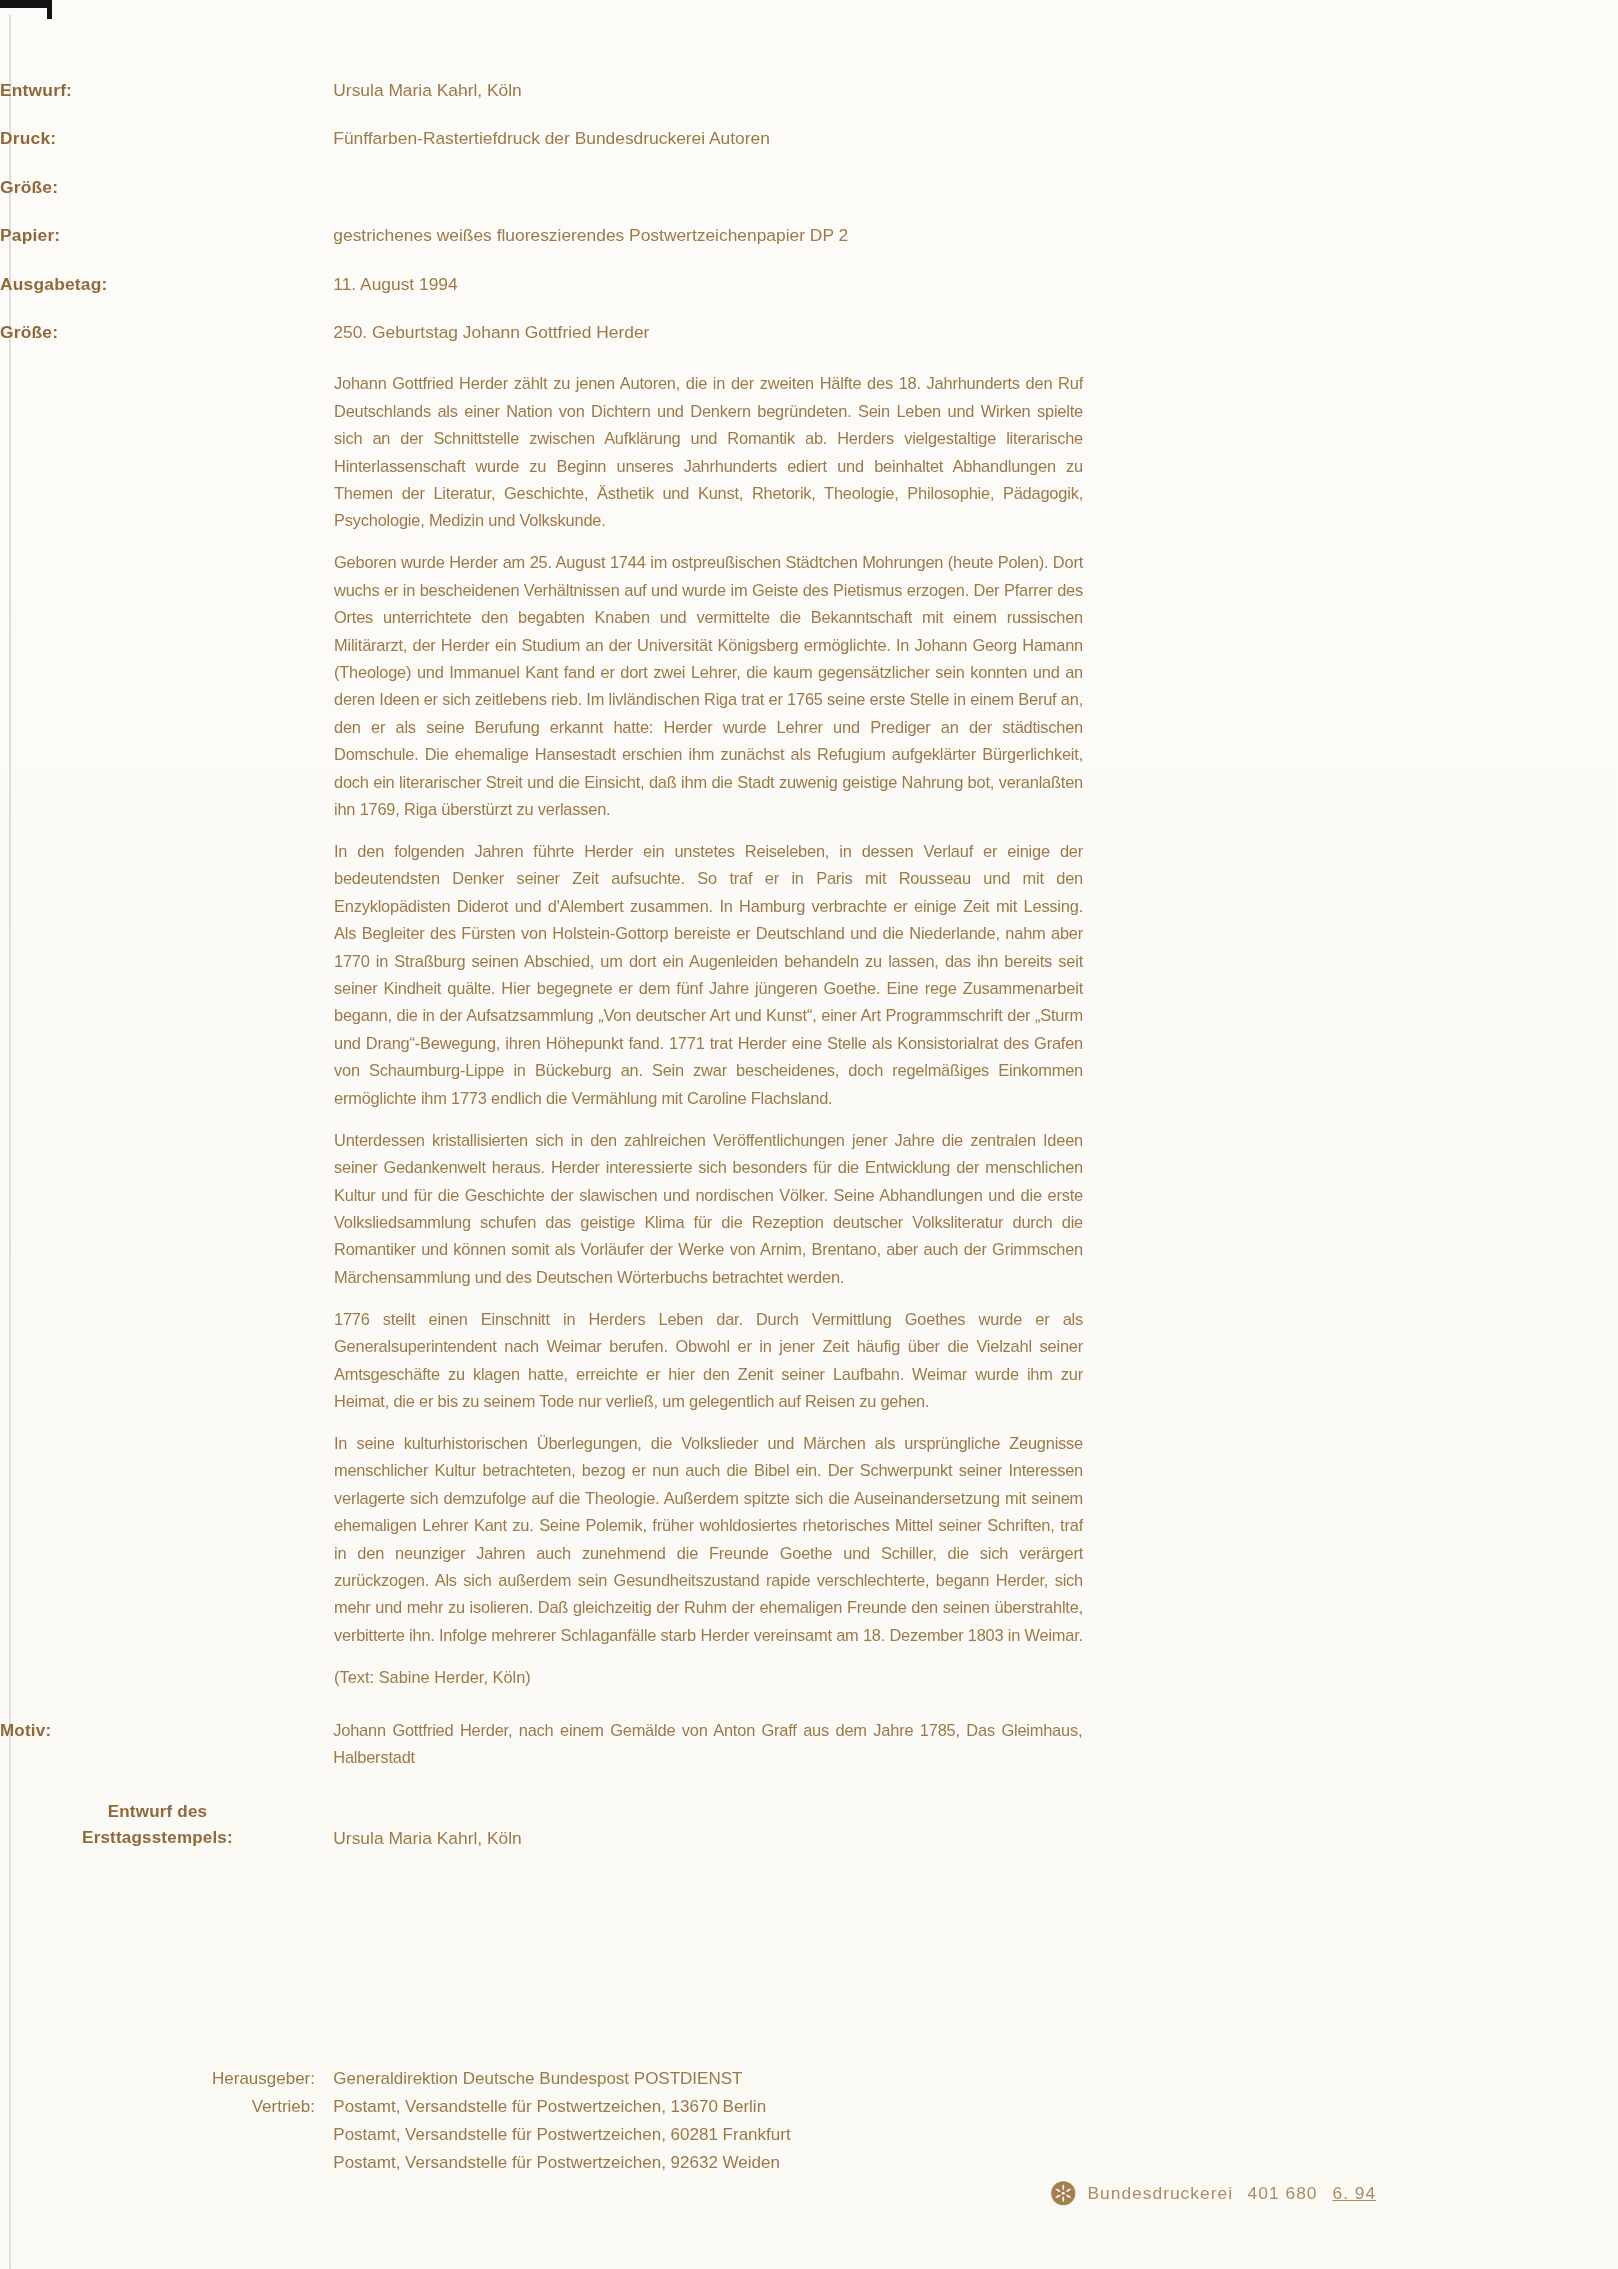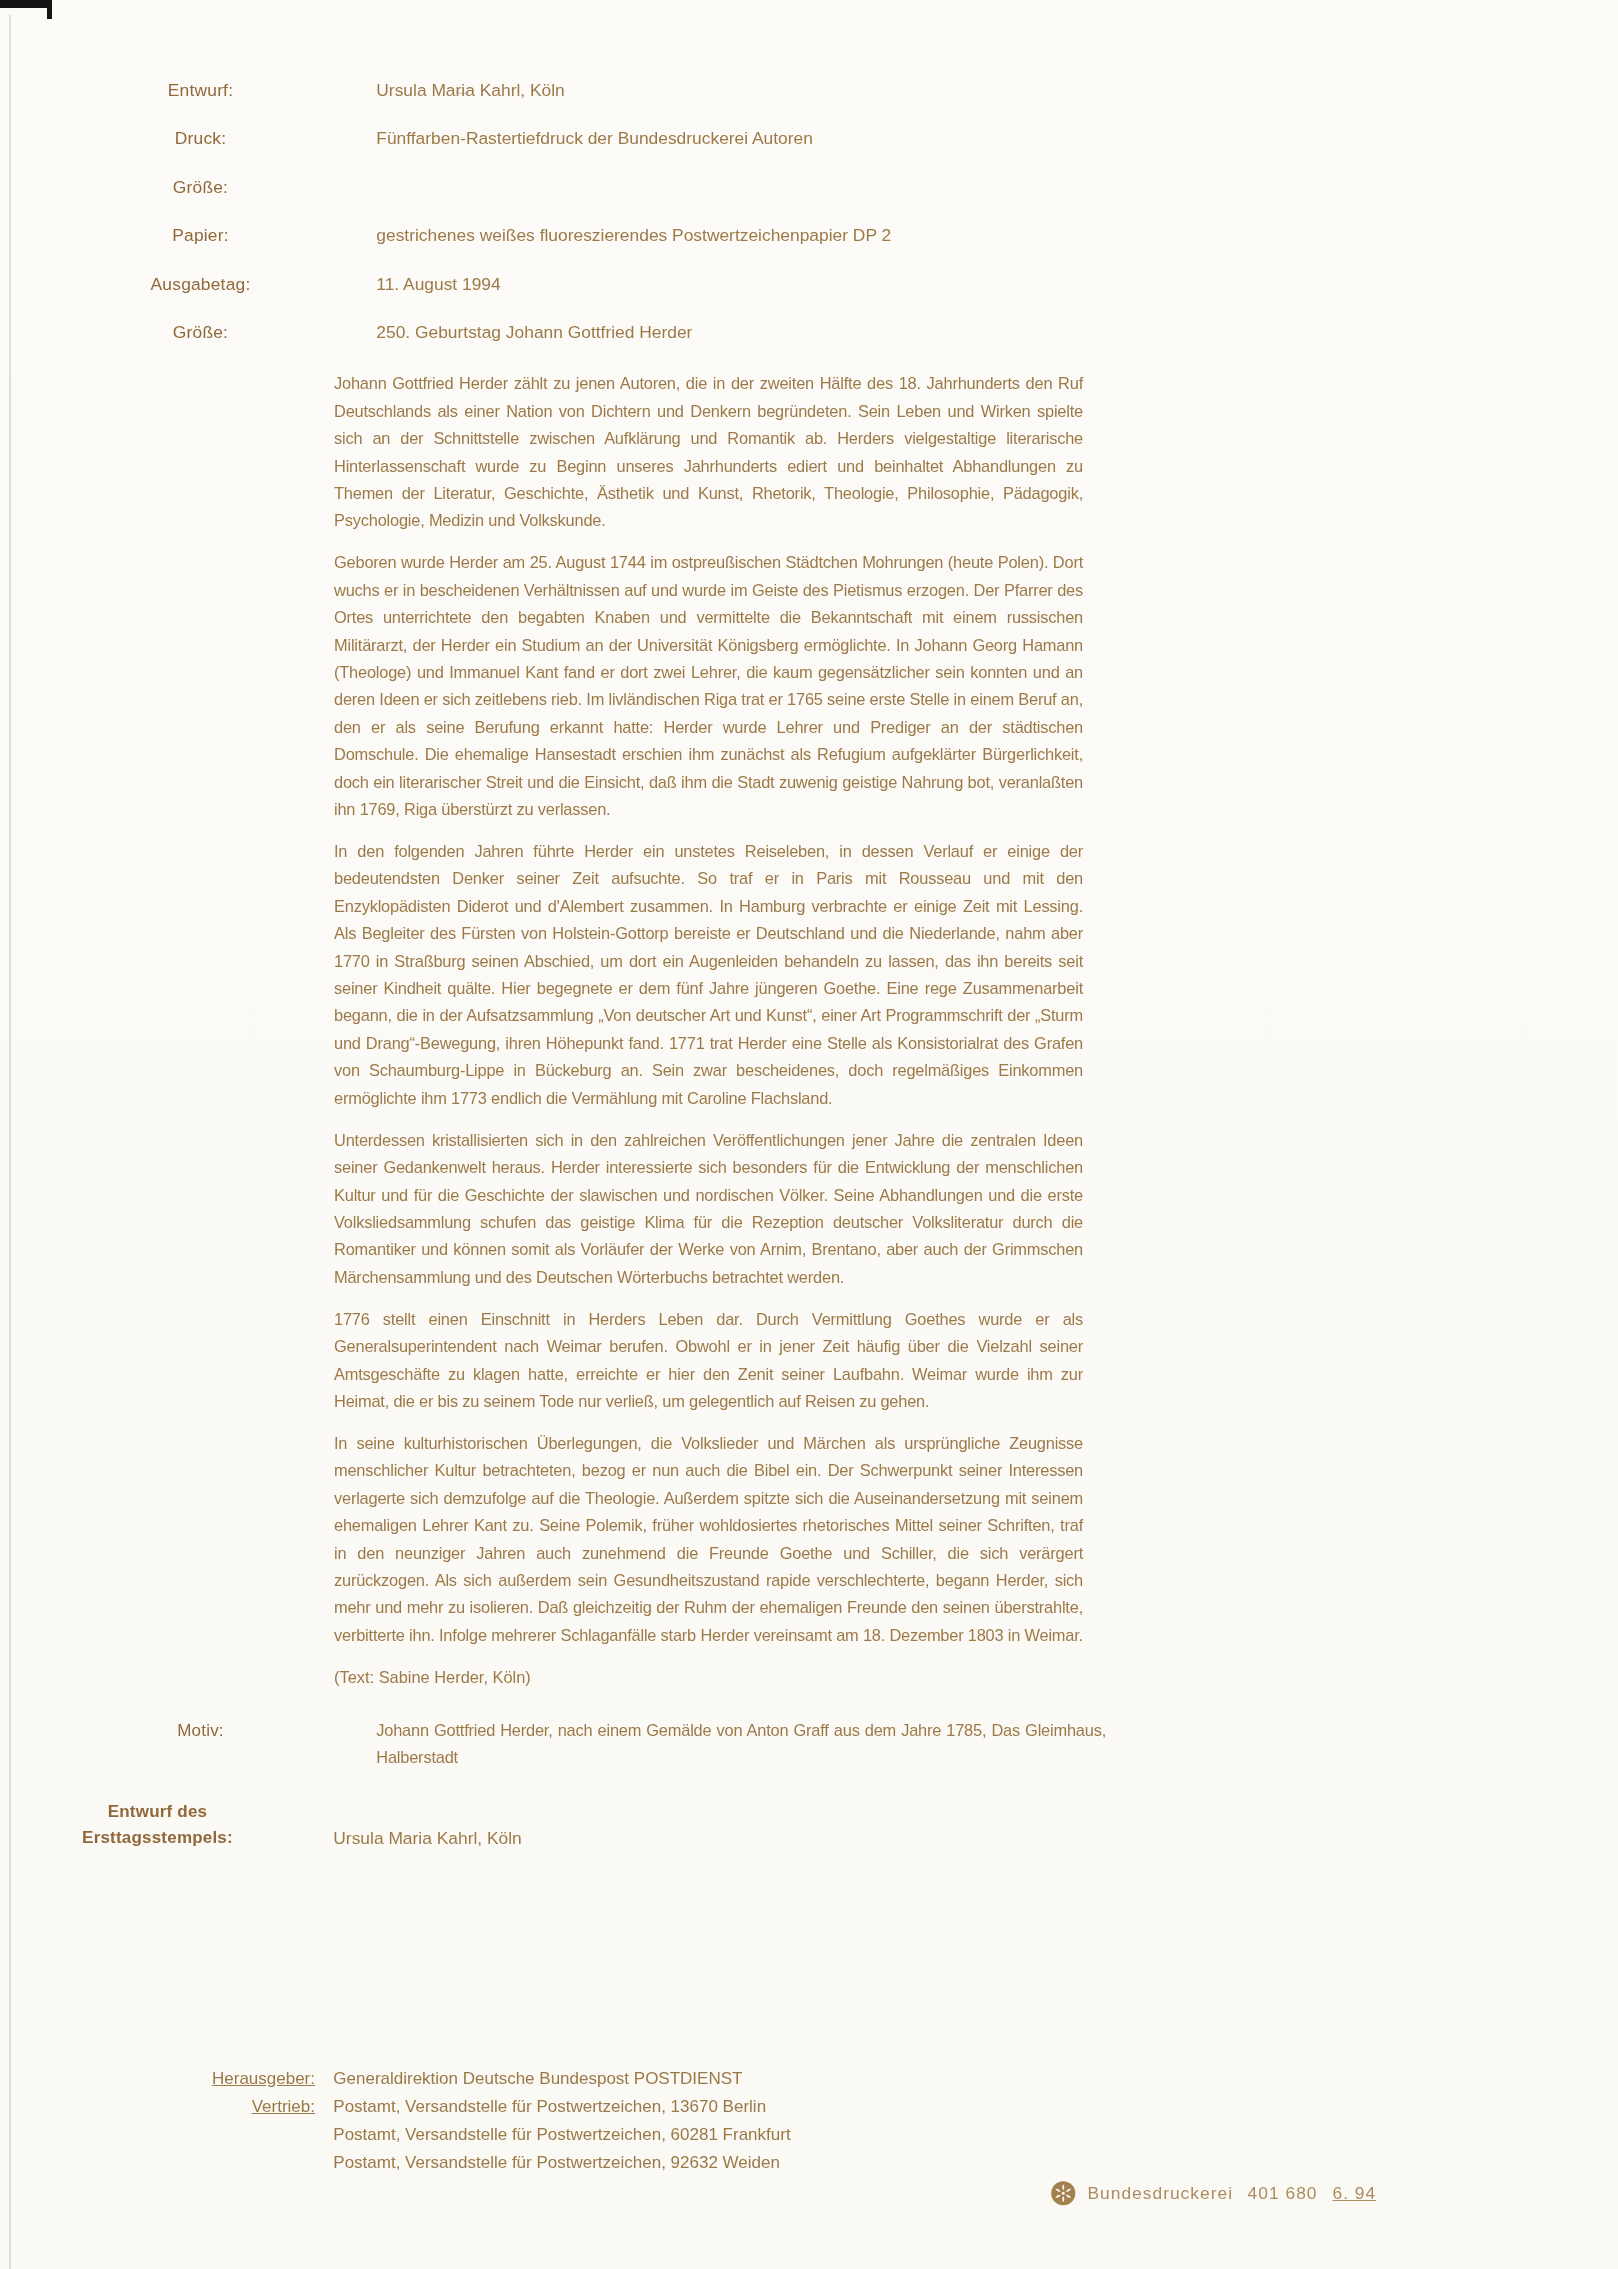--- a/index.html
+++ b/index.html
@@ -17,42 +17,42 @@
   }
   .page{position:absolute;inset:0;}
   .edge-line{position:absolute;left:9.1px;top:14.6px;bottom:0;width:1.8px;background:#dbd9d3;opacity:.85;}
   .corner-mark{position:absolute;left:0;top:0;width:52px;height:8.2px;background:#141414;}
   .corner-mark::after{content:"";position:absolute;right:0;top:0;width:4.6px;height:19px;background:#141414;}
   .pencil-tick{position:absolute;left:454px;top:82px;width:14.6px;height:10px;
     border:1.8px solid transparent;border-bottom-color:#b4b8be;border-radius:50%;}
 
   .content{position:absolute;left:0;top:80px;width:1106px;}
   .frow{display:flex;margin-bottom:27.4px;}
-  .flabel{flex:0 0 315px;text-align:center;font-weight:400;font-size:17.4px;line-height:21px;
-    color:var(--label-col);letter-spacing:0.2px;margin-left:43px;}
+  .flabel{flex:0 0 315px;text-align:left;font-weight:700;font-size:17.4px;line-height:21px;
+    color:var(--label-col);letter-spacing:0.2px;}
   .fvalue{margin-left:18.3px;width:749px;font-size:17.4px;line-height:21px;color:var(--body-col);}
 
   .paragraphs{margin-left:334px;width:749px;}
   .bodyp{margin:0 0 14.6px 0;font-size:16.4px;line-height:27.4px;letter-spacing:-0.2px;
     text-align:justify;color:var(--body-col);}
   .credit{margin:1.8px 0 0 0;font-size:16.4px;line-height:27.4px;color:var(--body-col);}
 
   .motiv{margin-top:25.6px;}
   .motiv .fvalue{font-size:16.4px;line-height:27.4px;letter-spacing:-0.2px;text-align:justify;}
   .motiv .flabel{font-size:17px;line-height:27.4px;}
 
   .stempel{display:flex;align-items:flex-end;margin-top:24px;}
   .stempel-label{flex:0 0 315px;text-align:center;font-weight:700;font-size:17px;line-height:26.5px;
     color:var(--label-col);letter-spacing:0.2px;}
   .stempel-value{margin-left:18.3px;font-size:17.4px;line-height:26.5px;color:var(--body-col);}
 
   .publisher{position:absolute;left:0;top:2065px;width:1106px;font-size:17px;line-height:28px;
     color:var(--pub-col);}
   .prow{display:flex;}
-  .plabel{flex:0 0 315px;text-align:right;text-decoration:underline;}
+  .plabel{flex:0 0 315px;text-align:right;}
   .pvalue{margin-left:18.3px;}
 
   .footer{position:absolute;left:1050px;top:2180px;display:flex;align-items:center;
     color:var(--footer-col);font-size:17.4px;letter-spacing:1px;white-space:nowrap;}
   .bd-logo{flex:none;}
   .bd-name{margin-left:11px;}
   .bd-code{margin-left:14.6px;}
   .bd-ed{margin-left:15px;text-decoration:underline;}
 </style>
 </head>

